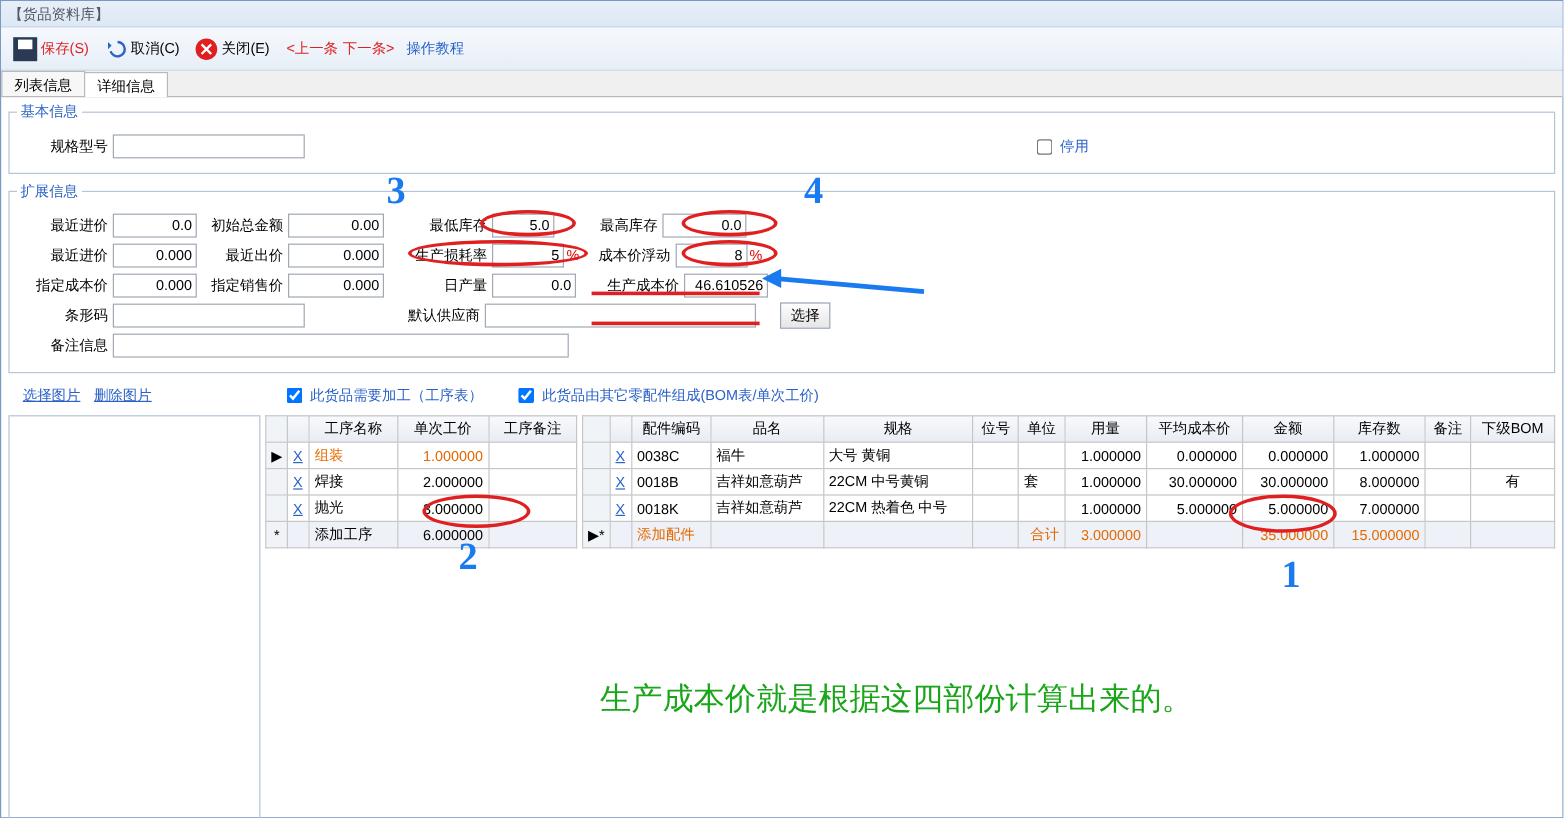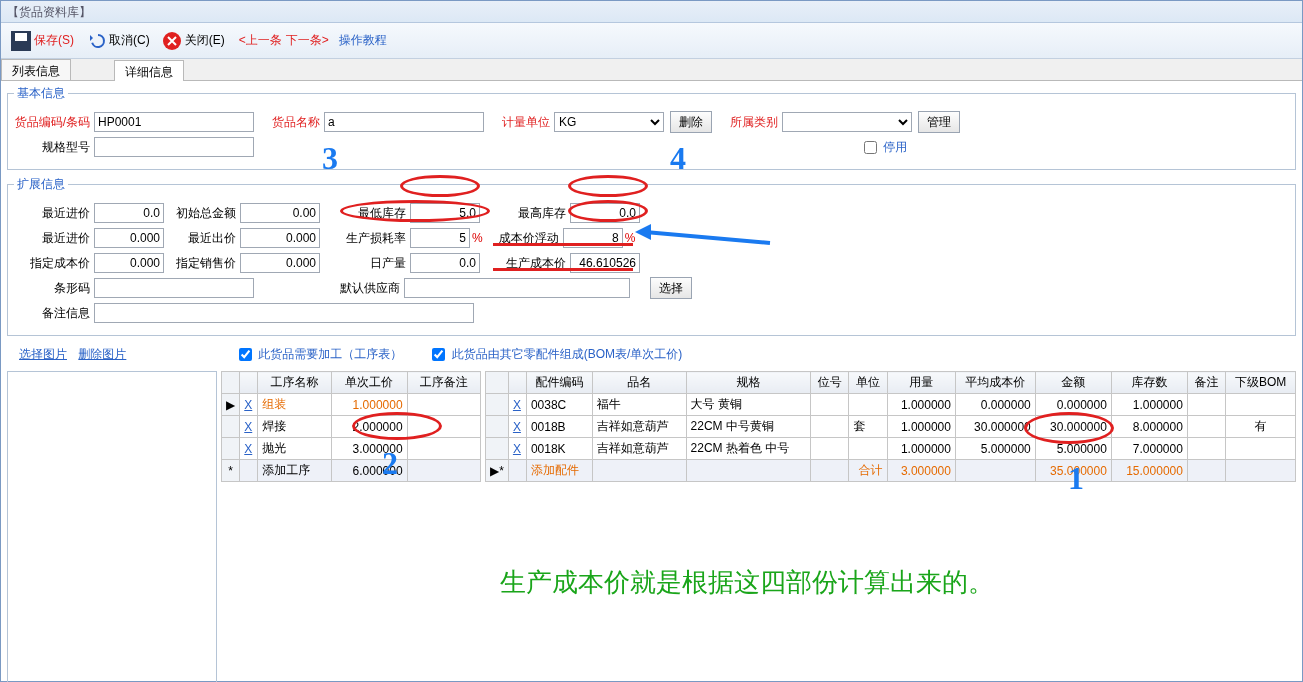--- a/index.html
+++ b/index.html
@@ -46,21 +46,20 @@
 .save-icon { background:#2a3a55; position:relative; }
 .save-icon::after{content:"";position:absolute;top:2px;left:4px;width:12px;height:8px;background:#fff;}
 .undo-icon svg, .close-icon svg { width:20px; height:20px; }
 .red { color:#e02020; font-weight: normal;}
 .blue-link { color:#2a62c7; cursor:pointer; }
 .tabs {
   display: flex;
   border-bottom: 1px solid #b9b9b9;
   background: #f0f0f0;
   height: 22px;
-  gap: 44px;
 }
 .tab {
   padding: 3px 10px;
   border: 1px solid #b9b9b9;
   border-bottom: none;
   background: #f7f7f7;
   margin-right: -1px;
   cursor: pointer;
   font-size: 12px;
 }
@@ -176,50 +175,38 @@
 
   <div class="tabs">
     <div class="tab">列表信息</div>
     <div class="tab active">详细信息</div>
   </div>
 
   <div class="form-area">
     <fieldset>
       <legend>基本信息</legend>
       <div class="row">
-        <span class="lbl req" style="width:80px">货品编码/条码</span>
-        <input class="txt" style="width: 160px;" value="HP0001">
-        <span class="lbl req" style="width:60px;margin-left:10px">货品名称</span>
-        <input class="txt" style="width: 160px;" value="a">
-        <span class="lbl req" style="width:60px;margin-left:10px">计量单位</span>
-        <select class="sel" style="width:110px"><option>KG</option></select>
-        <button class="btn" style="margin-left:6px">删除</button>
-        <span class="lbl req" style="width:60px;margin-left:10px">所属类别</span>
-        <select class="sel" style="width:130px"><option></option></select>
-        <button class="btn" style="margin-left:6px">管理</button>
-      </div>
-      <div class="row">
         <span class="lbl" style="width:80px">规格型号</span>
         <input class="txt" style="width: 160px;" value="">
         <span style="margin-left:610px">
           <input type="checkbox" class="chk" style="">
           <span style="color:#2a62c7">停用</span>
         </span>
       </div>
     </fieldset>
 
     <fieldset>
       <legend>扩展信息</legend>
       <div class="row">
         <span class="lbl" style="width:80px">最近进价</span>
         <input class="txt rnum" style="width: 70px;" value="0.0">
         <span class="lbl" style="width:70px;margin-left:6px">初始总金额</span>
         <input class="txt rnum" style="width: 80px;" value="0.00">
         <span class="lbl" style="width:70px;margin-left:20px">最低库存</span>
-        <input class="txt rnum" style="width: 70px;" value="5.0">
+        <input class="txt rnum" style="width: 52px;" value="5.0">
         <span class="lbl" style="width:70px;margin-left:20px">最高库存</span>
         <input class="txt rnum" style="width: 70px;" value="0.0">
       </div>
       <div class="row">
         <span class="lbl" style="width:80px">最近进价</span>
         <input class="txt rnum" style="width: 70px;" value="0.000">
         <span class="lbl" style="width:70px;margin-left:6px">最近出价</span>
         <input class="txt rnum" style="width: 80px;" value="0.000">
         <span class="lbl" style="width:70px;margin-left:20px">生产损耗率</span>
         <input class="txt rnum" style="width: 60px;" value="5">

